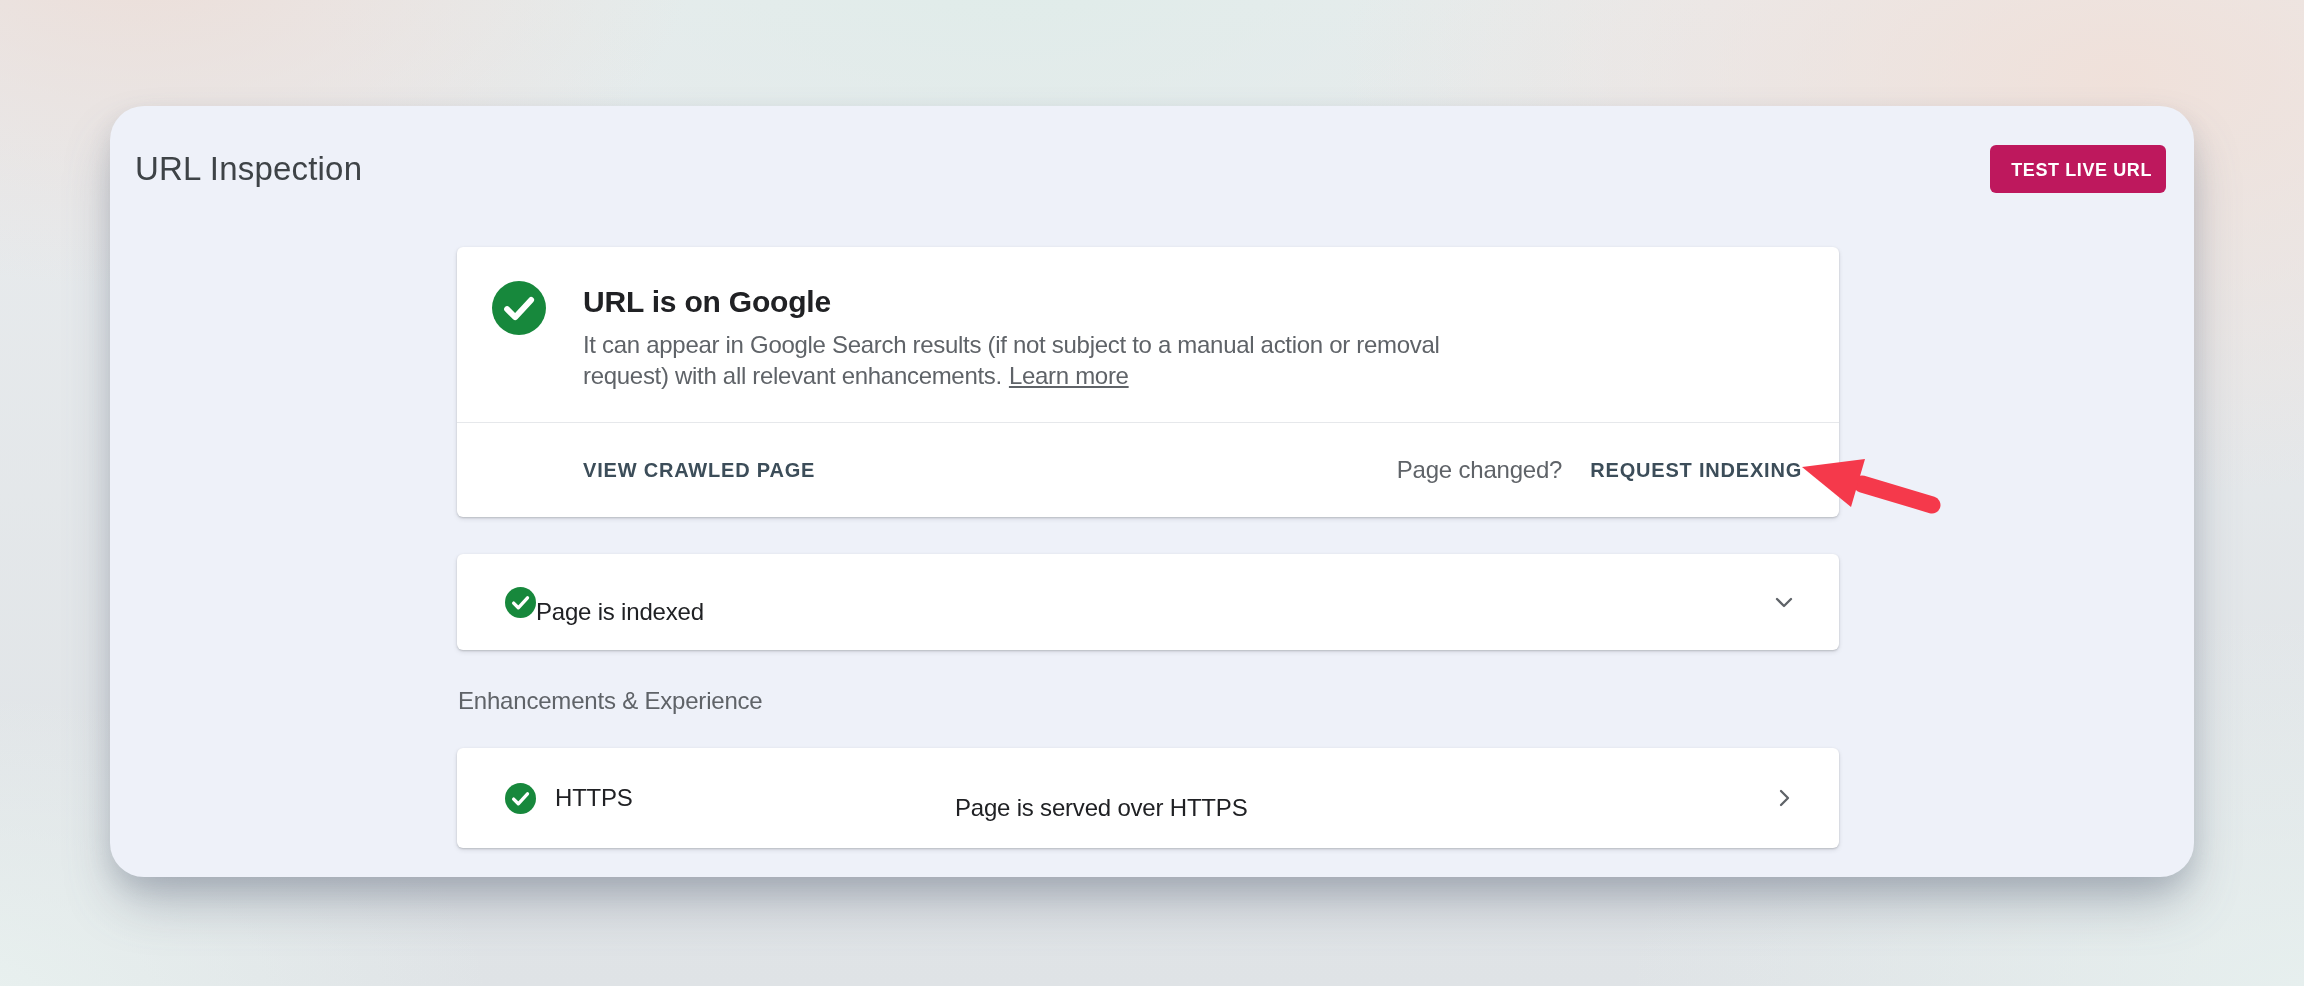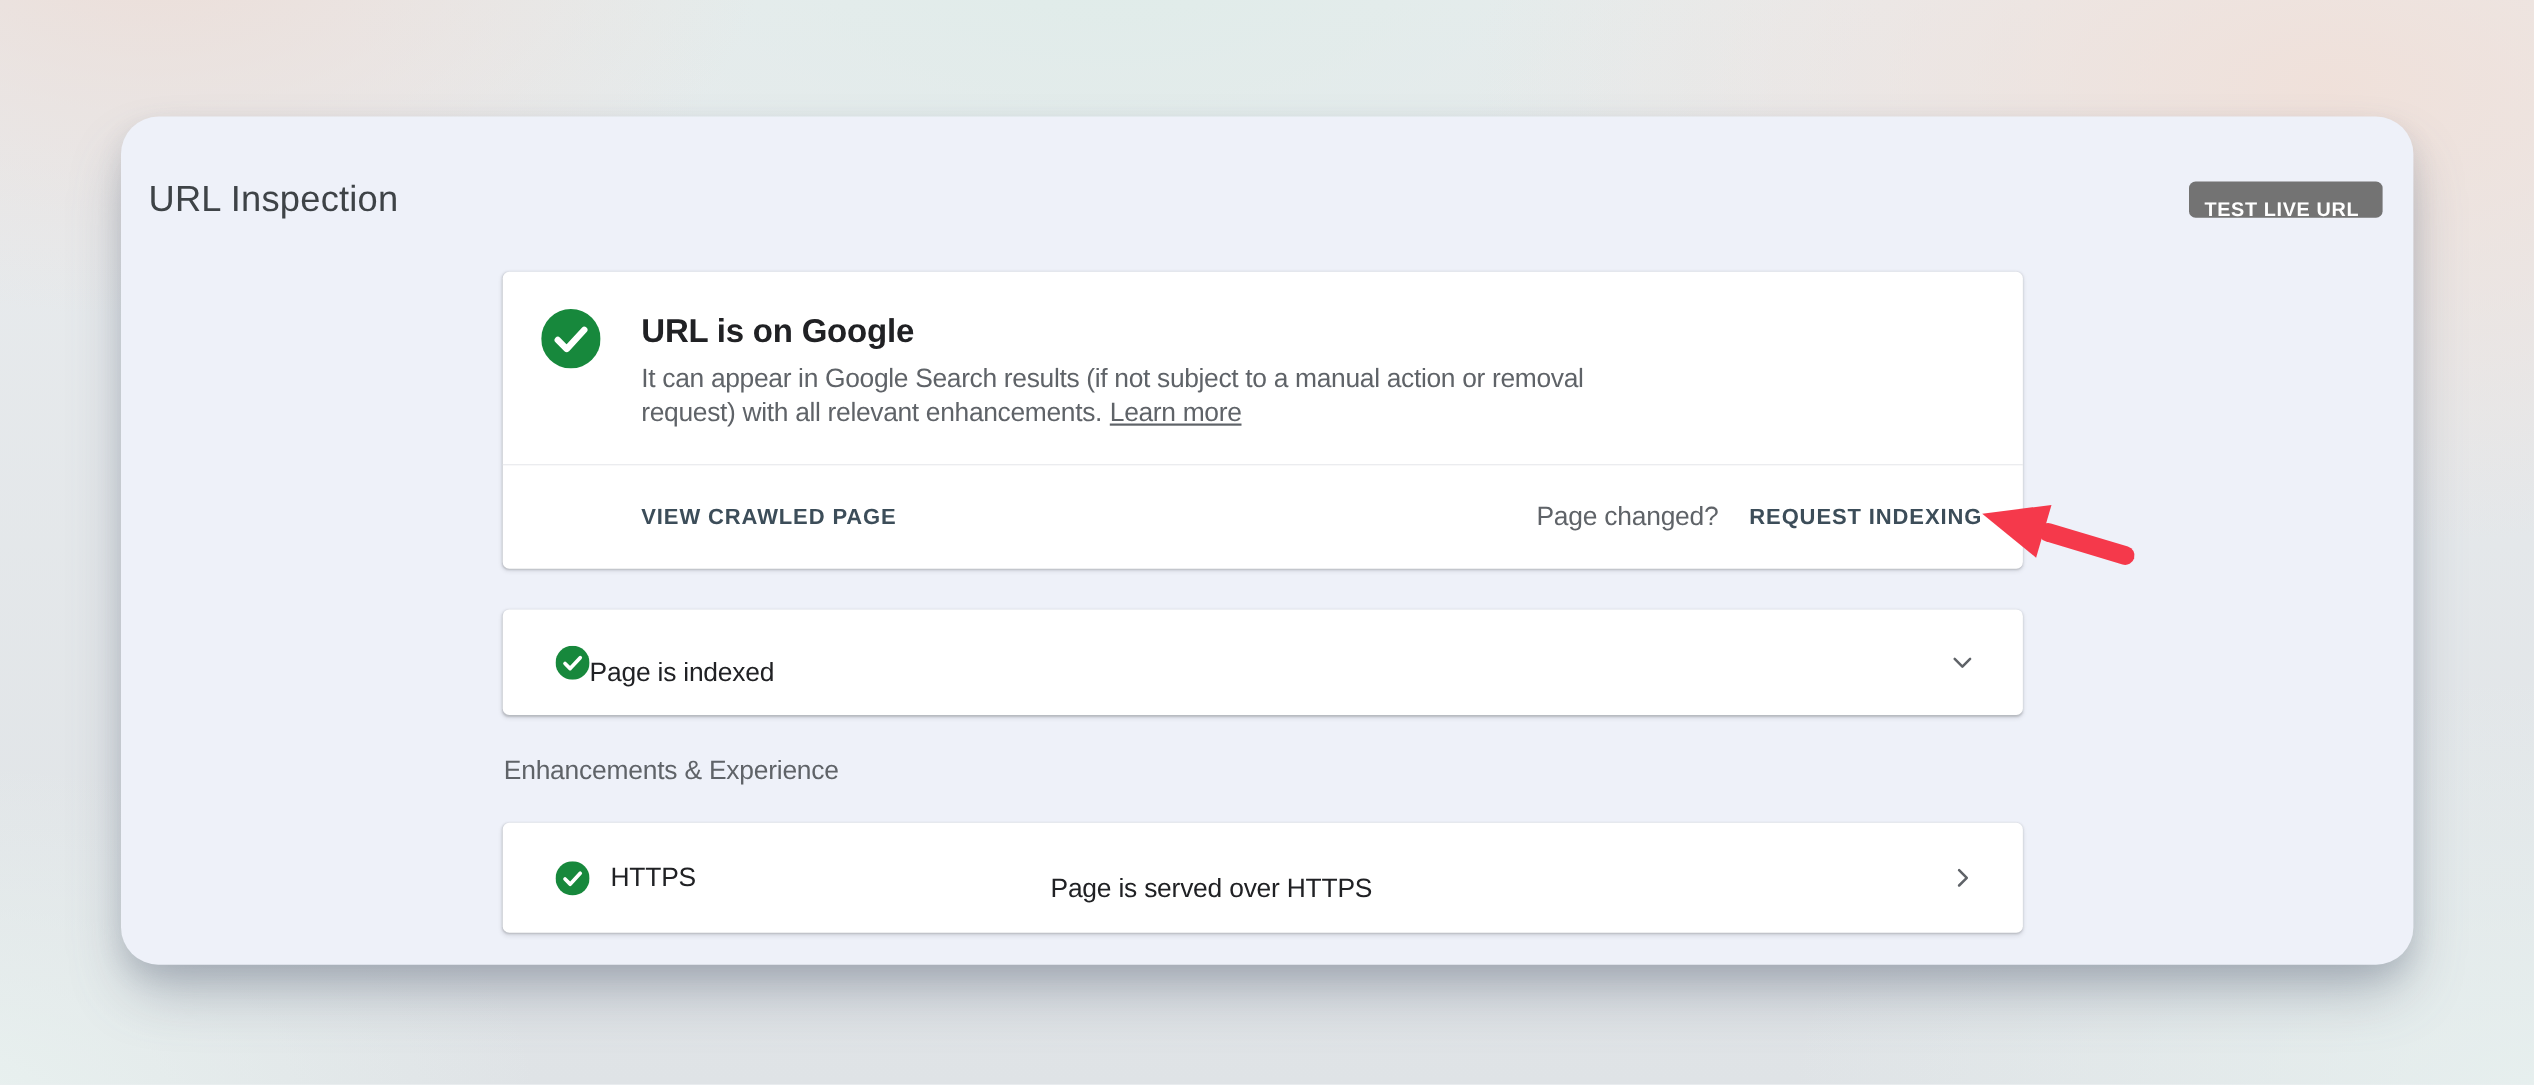--- a/index.html
+++ b/index.html
@@ -17,30 +17,30 @@
   }
   .stage { position:relative; width:2304px; height:986px; }
 
   
   .main-card {
     position:absolute; left:110px; top:106px; width:2084px; height:771px;
     background:#eef1f9; border-radius:34px;
     box-shadow: 0 30px 52px -8px rgba(96,106,124,.42), 0 10px 22px rgba(96,106,124,.16);
   }
   .card-header {
-    position:absolute; top:16px; left:0; right:0; height:118px;
+    position:absolute; top:4px; left:0; right:0; height:118px;
     display:flex; align-items:center; justify-content:space-between;
     padding:0 28px 0 25px;
   }
   .page-title { font-size:33px; color:#3e4347; letter-spacing:.2px; }
   .test-btn {
-    height:33px; padding:0 14px; min-width:176px;
-    background:#737373; color:#ffffff; border:none; border-radius:6px;
+    height:48px; padding:0 14px; min-width:176px;
+    background:#be185d; color:#ffffff; border:none; border-radius:6px;
     font-family:inherit; font-size:18px; font-weight:700; letter-spacing:.6px;
-    line-height:50px; text-align:left; cursor:pointer;
+    line-height:50px; text-align:right; cursor:pointer;
   }
 
   
   .content { position:absolute; left:347px; top:141px; width:1382px; }
   .card {
     background:#ffffff; border-radius:6px;
     box-shadow:0 1px 2px rgba(32,33,36,.20), 0 2px 5px rgba(32,33,36,.10);
   }
 
   

